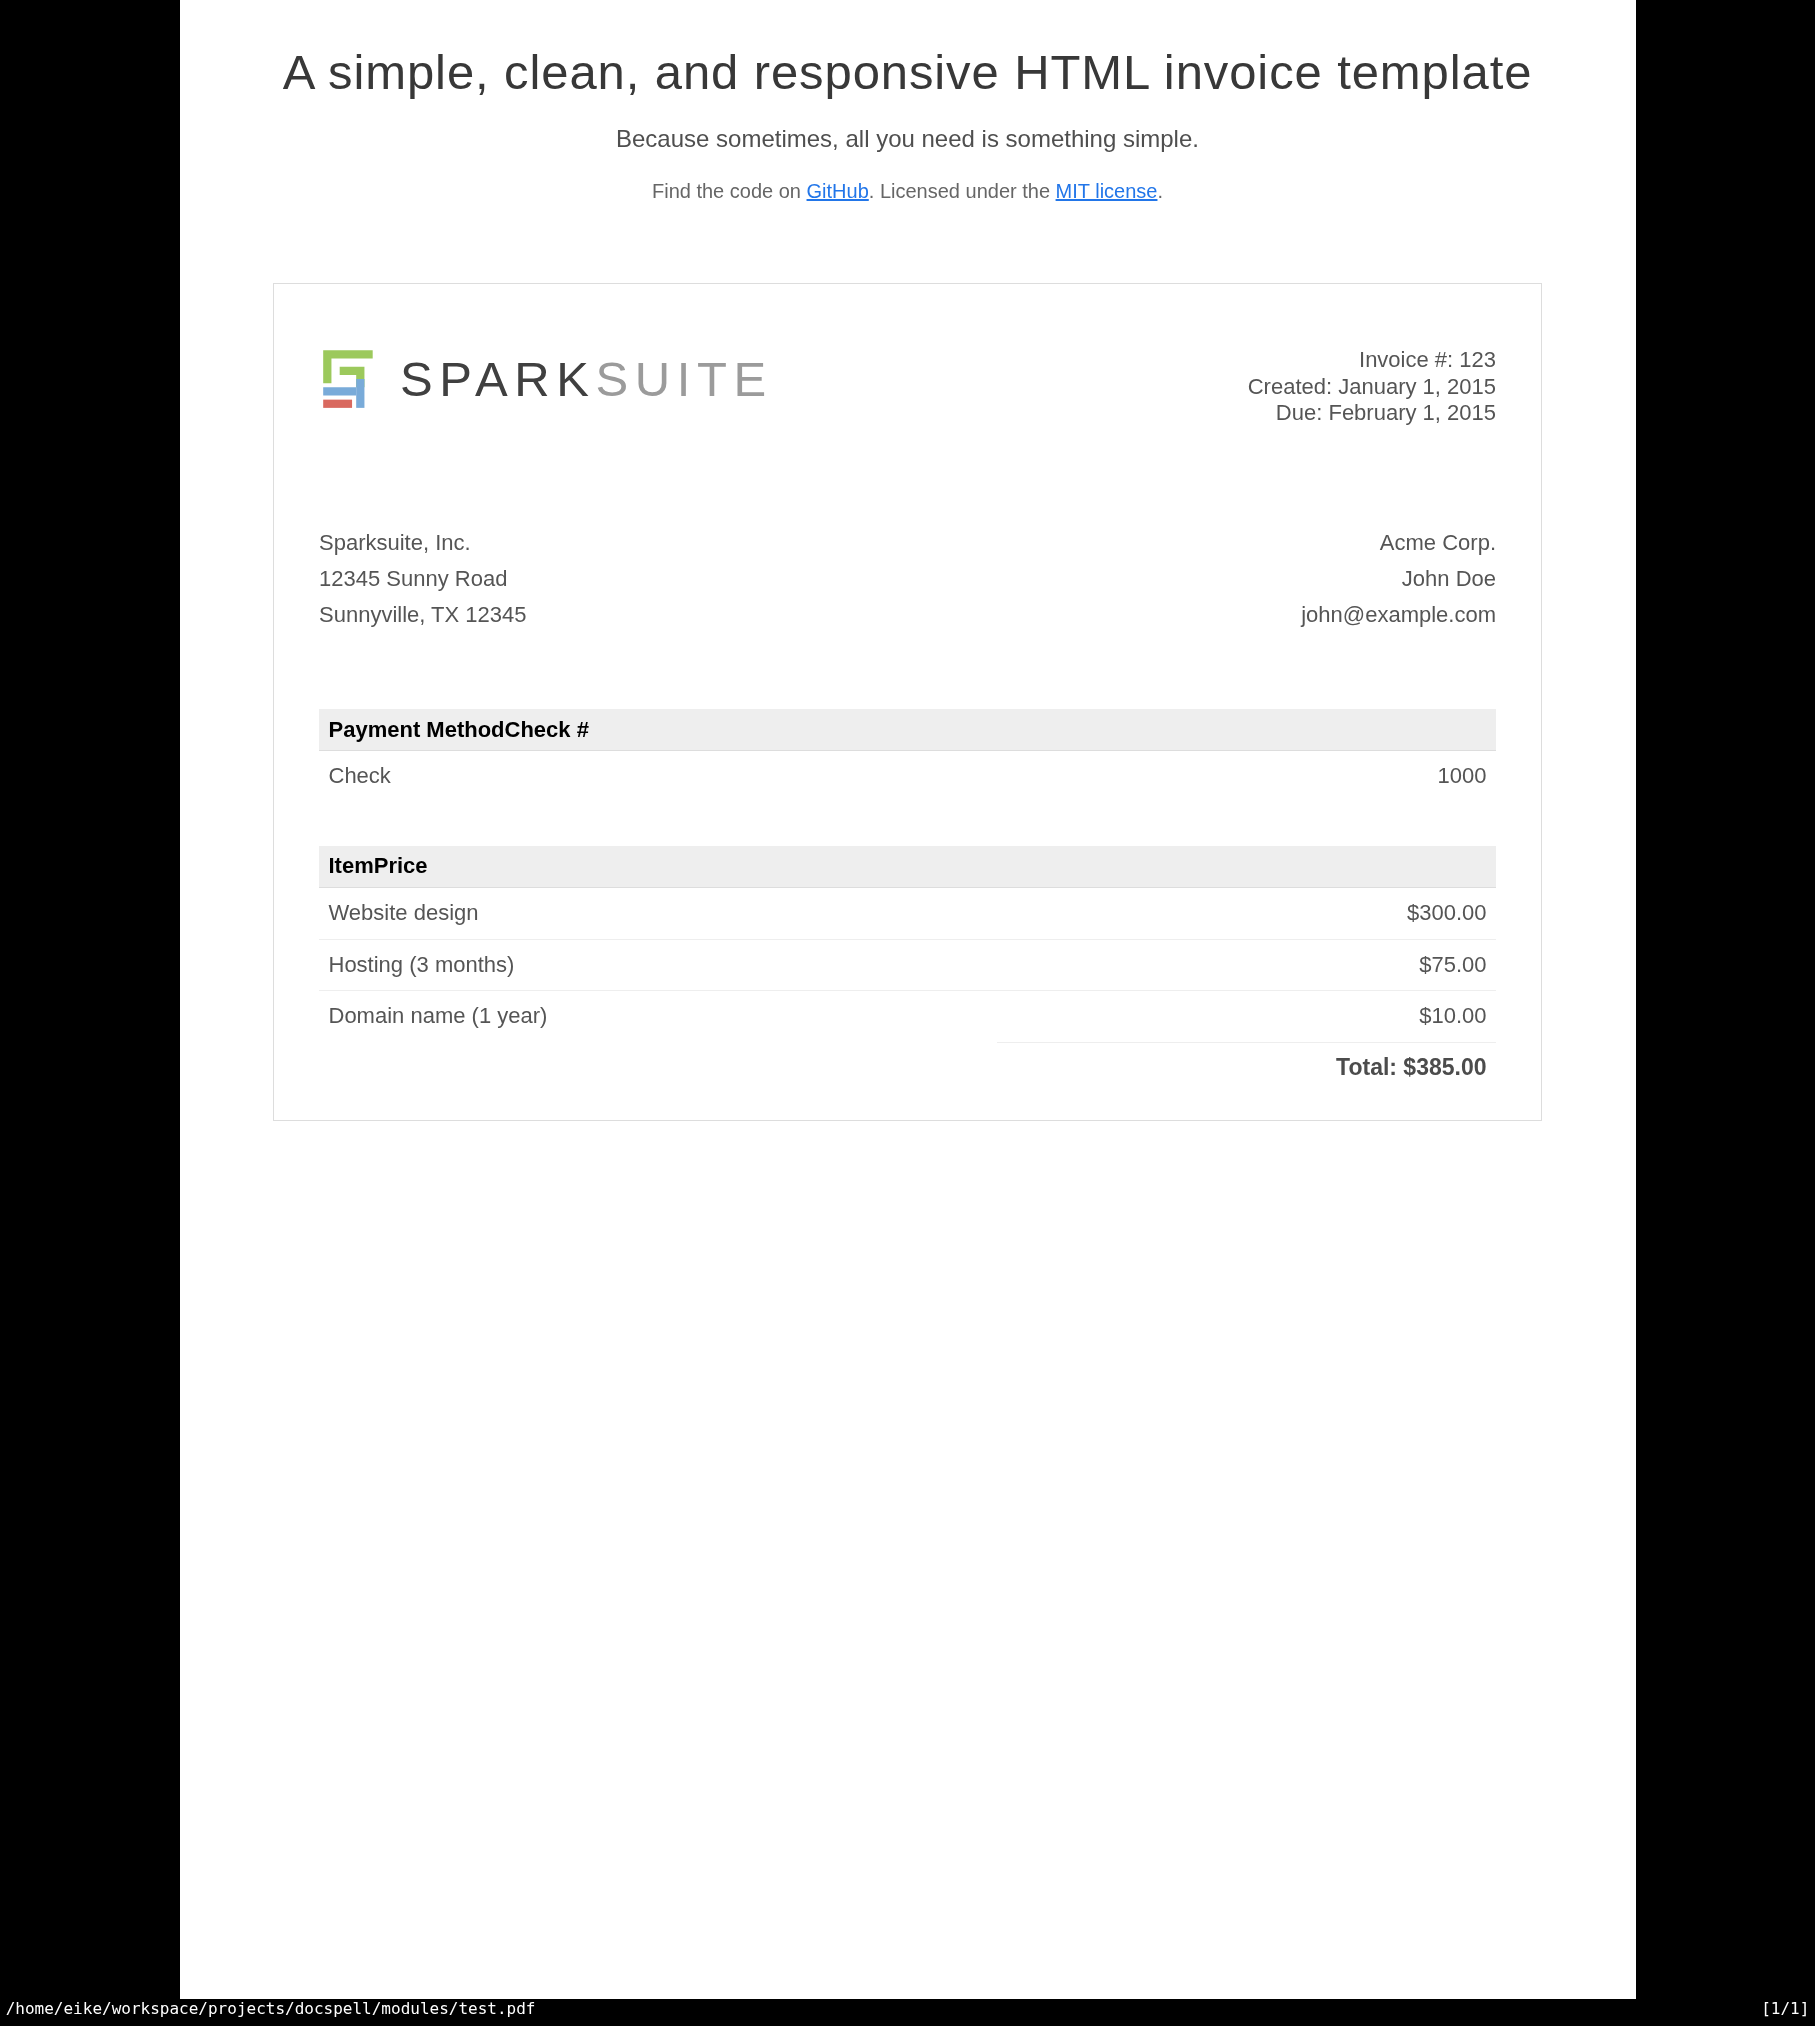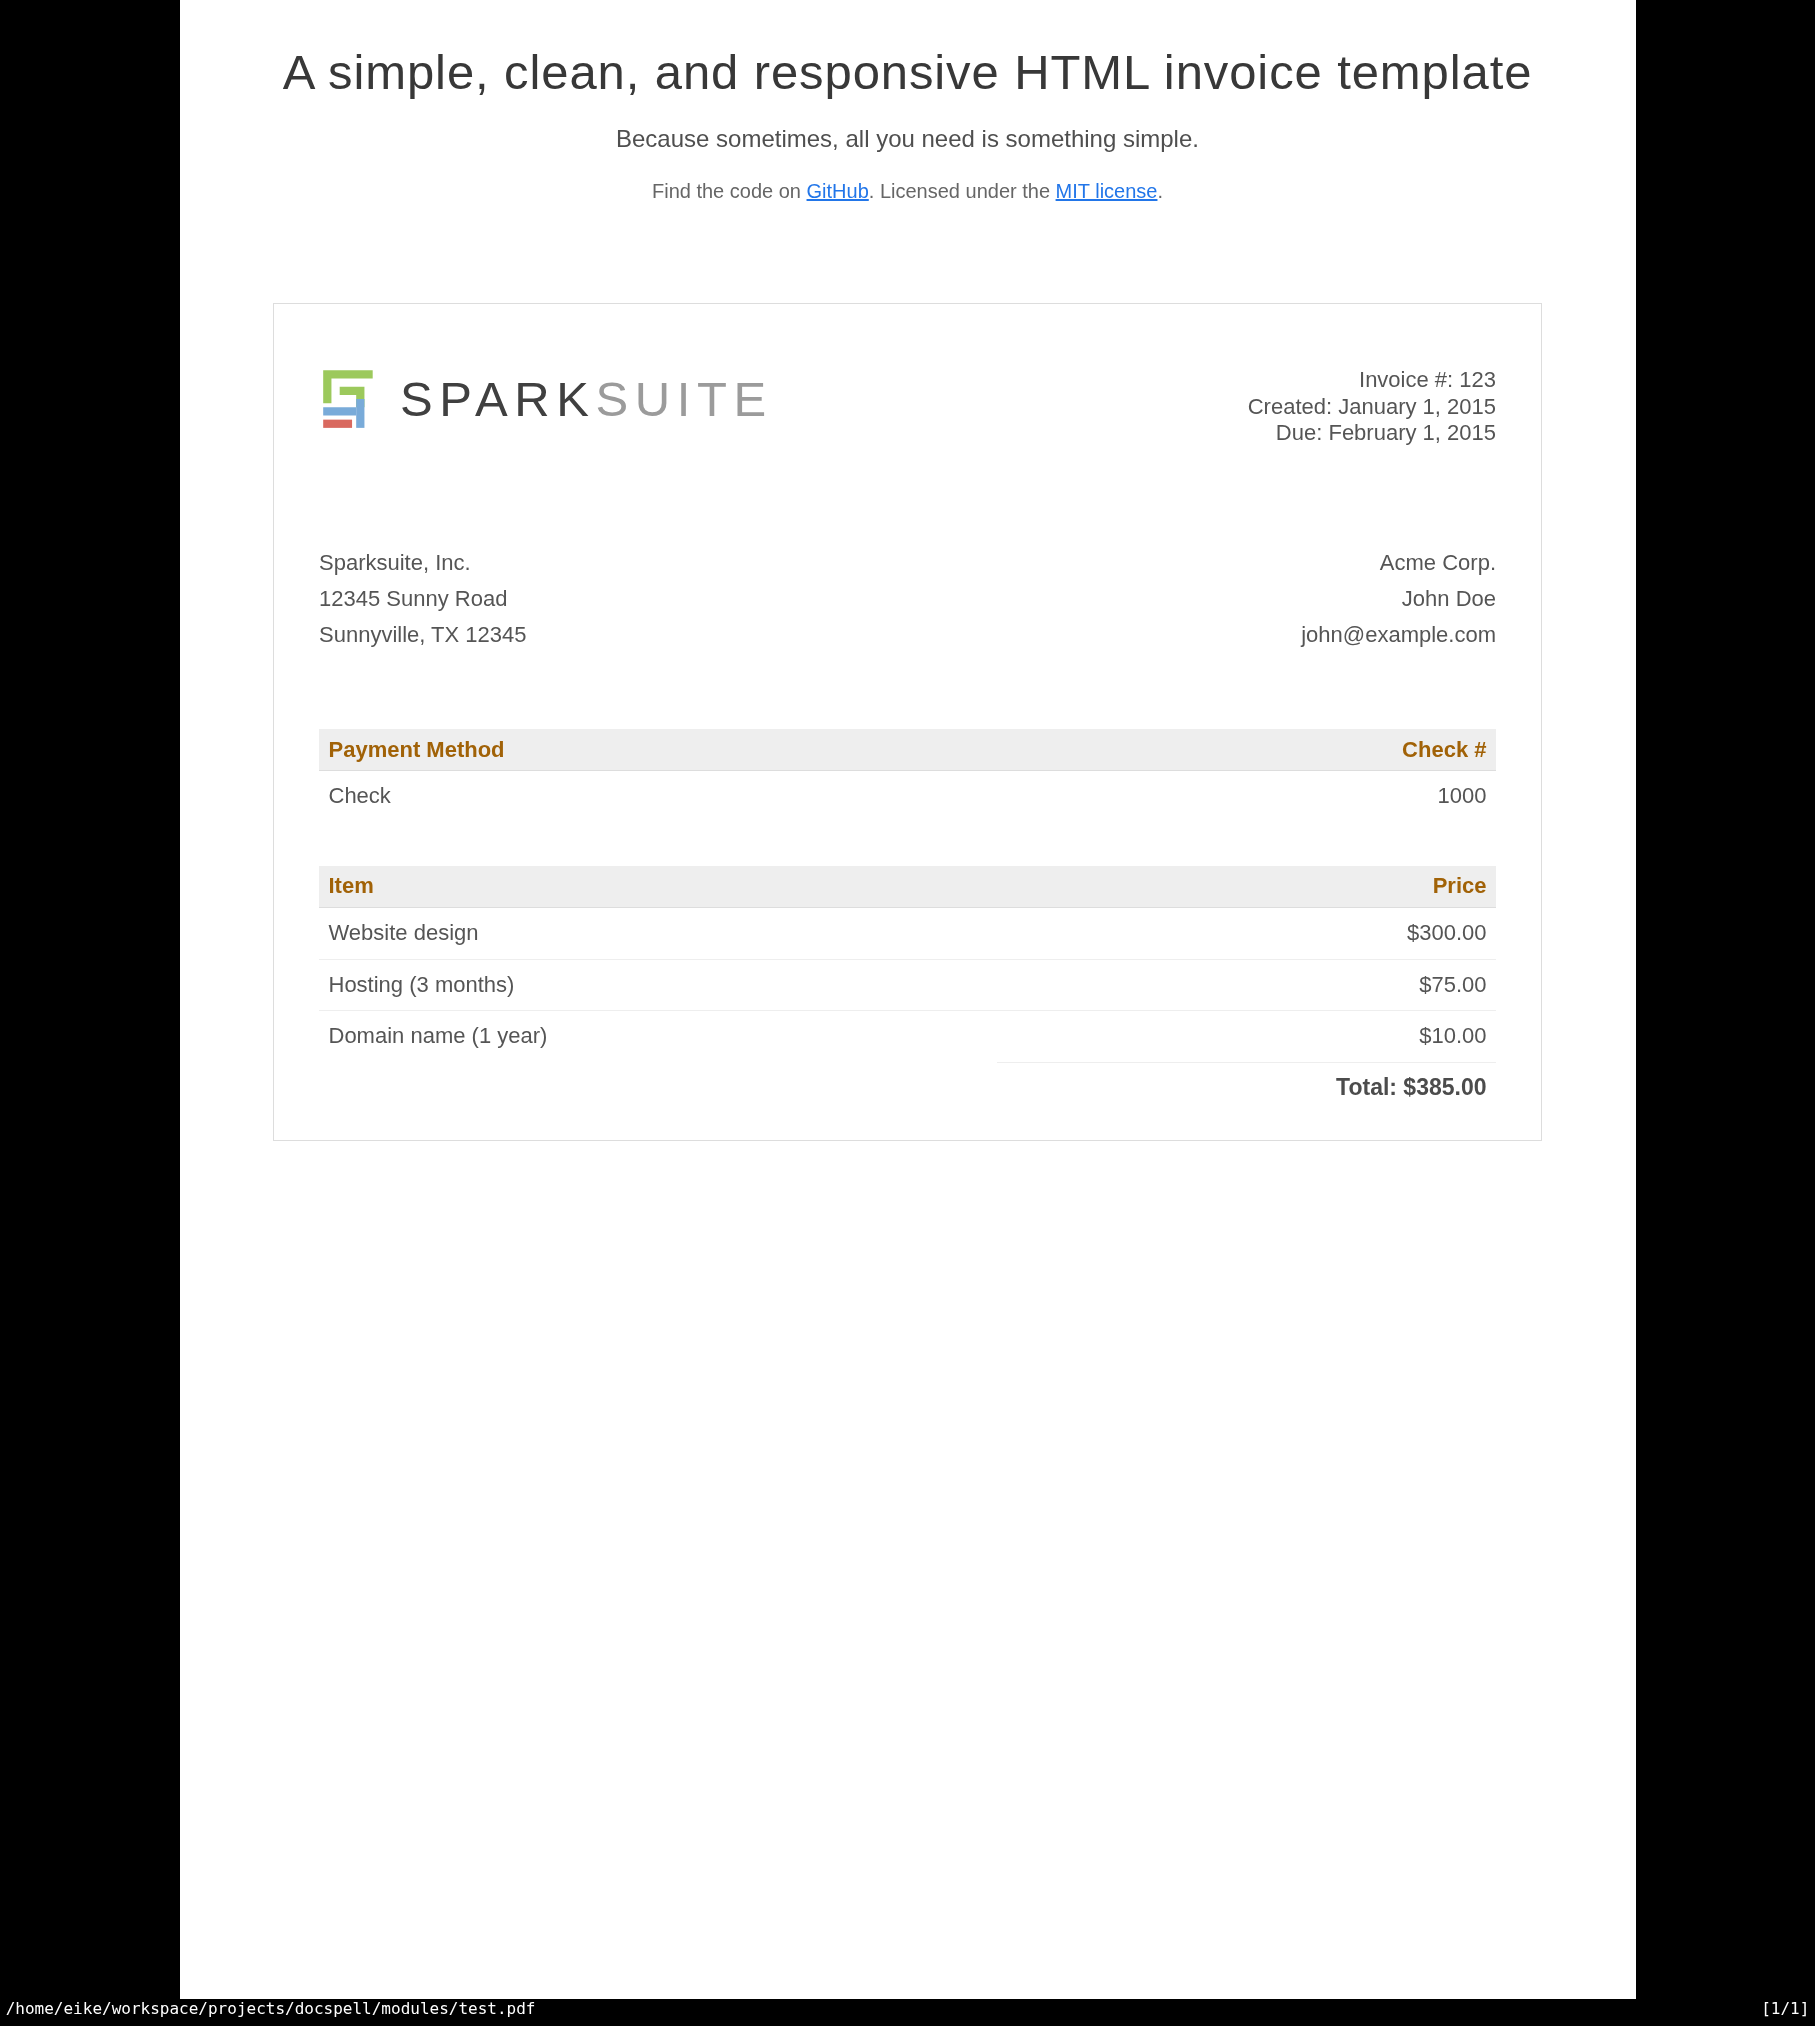--- a/index.html
+++ b/index.html
@@ -26,21 +26,21 @@
   .page-subtitle {
     margin: 24.6px 0 0; text-align: center;
     font-size: 24px; color: #4f4f4f;
   }
   .links-line {
     margin: 27px 0 0; text-align: center;
     font-size: 20px; color: #666;
   }
   .links-line a { color: #2276e9; text-decoration: underline; cursor: pointer; }
   .invoice-box {
-    width: 1269px; margin: 100px auto 0;
+    width: 1269px; margin: 80px auto 0;
     border: 0.9px solid #ddd;
     background: #fff;
     padding: 45px 45px 27px 45px;
     color: #555;
   }
   .top-row { display: flex; justify-content: space-between; align-items: flex-start; margin-top: 17px; }
   .brand { display: flex; align-items: flex-start; }
   .logo-mark { width: 62px; height: 66px; flex: 0 0 auto; }
   .brand-text {
     margin-left: 19px; line-height: 66px;
@@ -48,24 +48,24 @@
     white-space: nowrap;
   }
   .brand-primary { color: #404040; }
   .brand-secondary { color: #9b9b9b; }
   .invoice-meta { text-align: right; font-size: 22px; line-height: 26.5px; color: #555; padding-top: 1.9px; }
   .addresses { display: flex; justify-content: space-between; margin-top: 98px; font-size: 22px; line-height: 36px; }
   .address-to { text-align: right; }
   .inv-table { margin-top: 76px; }
   .inv-table.items { margin-top: 44px; }
   .thead {
-    display: flex; justify-content: space-between;
+    display: flex; justify-content: flex-start;
     background: #eee; border-bottom: 1.9px solid #ddd;
     padding: 7.6px 9.5px;
-    font-weight: bold; font-size: 22px; color: #a16207;
+    font-weight: bold; font-size: 22px; color: #000000;
   }
   .trow {
     display: flex; justify-content: space-between;
     padding: 12.3px 9.5px;
     font-size: 22px; color: #555;
   }
   .trow.bordered { border-bottom: 0.9px solid #eee; }
   .total-row { display: flex; justify-content: flex-end; }
   .total-cell {
     width: 42.4%;

